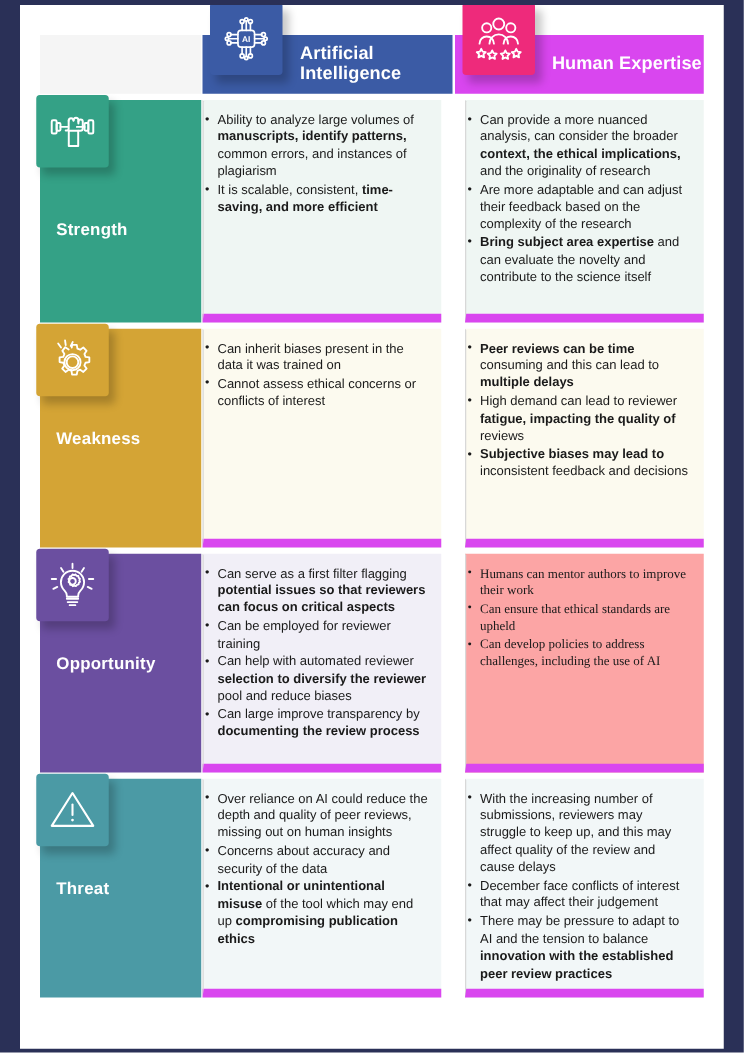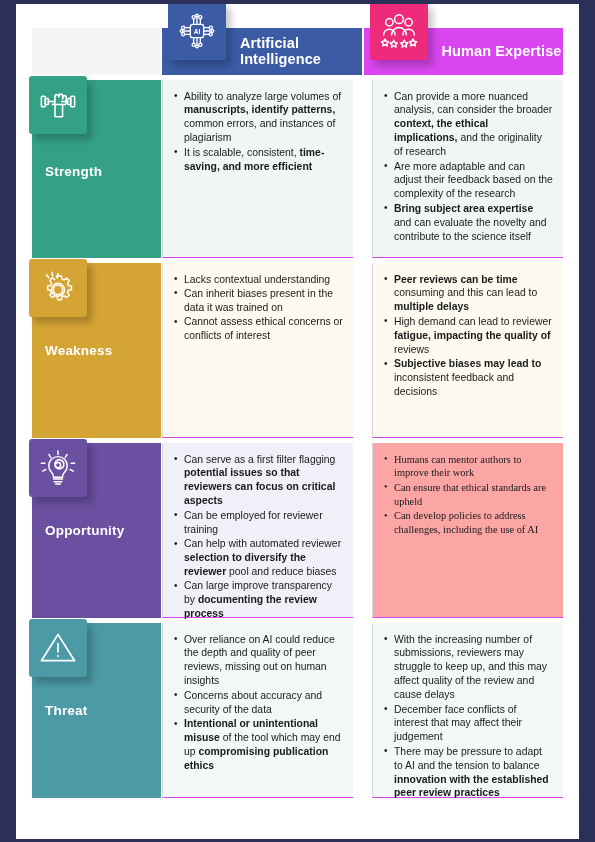--- a/index.html
+++ b/index.html
@@ -118,23 +118,23 @@
     border-radius: 3px;
     display: flex;
     align-items: center;
     justify-content: center;
     box-shadow: 5px 6px 7px rgba(0,0,0,0.22);
     z-index: 3;
   }
 
   .content-cell {
     flex: 1 1 0;
-    padding: 9px 10px 10px 11px;
+    padding: 9px 10px 10px 1px;
     border-left: 1px solid #D8D8D8;
-    border-bottom: 1px solid #d946ef;
+    border-bottom: 7px solid #d946ef;
     border-top: 1px solid transparent;
   }
   .content-cell.first { margin-left: 1px; }
   .content-cell.second { margin-left: 19px; }
 
   ul.bullets {
     list-style: none;
     padding: 0;
     margin: 0;
   }
@@ -226,21 +226,21 @@
     <rect x="35" y="16.5" width="3.5" height="7" rx="1"></rect>
     <path d="M13 20h7M28 20h7"></path>
     <path d="M20.5 14.5c0-1.5 1.1-2.4 2.2-2.4s2.2.9 2.2 2.4"></path>
     <path d="M25 14c0-1.5 1.1-2.4 2.2-2.4s2.2.9 2.2 2.4v3"></path>
     <path d="M29.4 15.4c0-1.3 1-2.1 2-2.1s2 .8 2 2.1v4"></path>
     <path d="M20.5 14.5v6.8c0 1.4-.6 2-1.6 2h-1.1"></path>
     <path d="M20.5 23.5h10.6c1.3 0 2.3-1 2.3-2.3v-2"></path>
     <path d="M20.6 23.5v14h8.6v-14"></path>
   </svg>
             </div>
-            <div class="cat-label" style="top: 84px;">Strength</div>
+            <div class="cat-label" style="top: 96px;">Strength</div>
           </div>
           <div class="content-cell first" style="background: rgb(239, 246, 243);">
             <ul class="bullets">
               <li><span>Ability to analyze large volumes of </span><b>manuscripts, identify patterns,</b><span> common errors, and instances of plagiarism</span></li>
               <li><span>It is scalable, consistent, </span><b>time-saving, and more efficient</b></li>
             </ul>
           </div>
           <div class="content-cell second" style="background: rgb(239, 246, 243);">
             <ul class="bullets">
               <li><span>Can provide a more nuanced analysis, can consider the broader </span><b>context, the ethical implications,</b><span> and the originality of research</span></li>
@@ -256,21 +256,20 @@
     <path d="M13.5 12.5l-2.6-3.6M17.8 10.4l-.6-4.3M22.4 11.2l1.8-3.6"></path>
     <path d="M20.5 14.4l-3.1-2.1-2.7 3.3 1.9 2.9-1 2.6-3.4.5v4.3l3.4.6 1 2.5-2 2.9 3 3 2.9-2 2.6 1 .5 3.5h4.3l.6-3.5 2.5-1 2.9 2 3-3-2-2.9 1-2.5 3.5-.6v-4.3l-3.5-.5-1-2.6 2-2.9-3-3-2.9 2-2.5-1-.6-3.4h-4.3l-.3 2.4"></path>
     <circle cx="24" cy="26" r="7.4"></circle>
     <circle cx="24" cy="26" r="5.3"></circle>
   </svg>
             </div>
             <div class="cat-label" style="top: 80px;">Weakness</div>
           </div>
           <div class="content-cell first" style="background: rgb(252, 250, 239);">
             <ul class="bullets">
-              <li><span>Lacks contextual understanding</span></li>
               <li><span>Can inherit biases present in the data it was trained on</span></li>
               <li><span>Cannot assess ethical concerns or conflicts of interest</span></li>
             </ul>
           </div>
           <div class="content-cell second" style="background: rgb(252, 250, 239);">
             <ul class="bullets">
               <li><b>Peer reviews can be time</b><span> consuming and this can lead to </span><b>multiple delays</b></li>
               <li><span>High demand can lead to reviewer </span><b>fatigue, impacting the quality of</b><span> reviews</span></li>
               <li><b>Subjective biases may lead to</b><span> inconsistent feedback and decisions</span></li>
             </ul>

